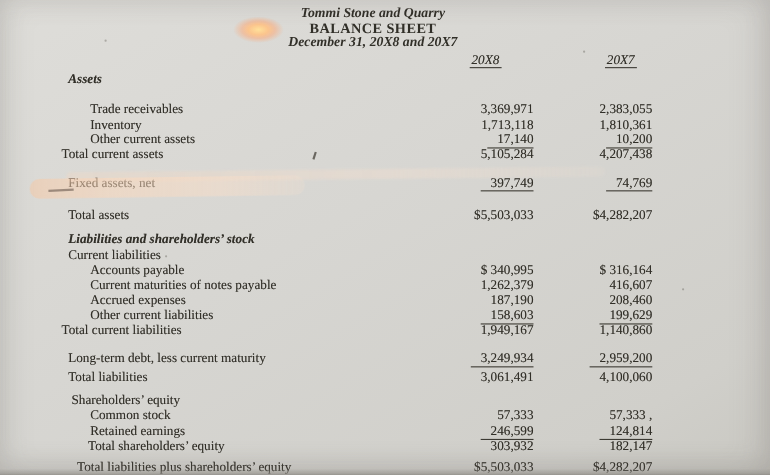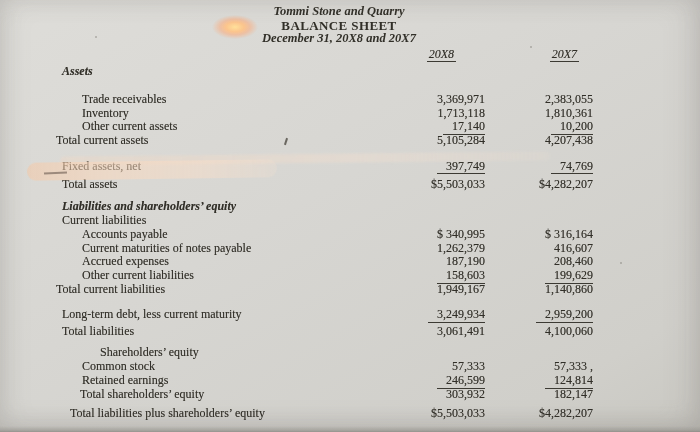--- a/index.html
+++ b/index.html
@@ -19,26 +19,26 @@
   .lbl{flex:1;padding-left:62px;white-space:nowrap;}
   .c1{width:100px;text-align:right;white-space:nowrap;}
   .c2{width:108px;text-align:right;white-space:nowrap;}
   .val{display:inline-block;}
   .u .val{border-bottom:1.2px solid #3c3a33;padding-left:9px;}
   .sec .lbl{font-weight:bold;font-style:italic;}
   .item .lbl{padding-left:82px;}
   .tot .lbl{padding-left:56px;}
   .tot2 .lbl{padding-left:80px;}
   .tot3 .lbl{padding-left:70px;}
-  .se .lbl{padding-left:100px;}
+  .se .lbl{padding-left:65px;}
   .colhead{margin-top:2px;font-style:italic;}
   .colhead .c1 .val,.colhead .c2 .val{border-bottom:1.2px solid #3c3a33;padding:0 2px;}
   .colhead .c1{padding-right:15px;}
   .colhead .c2{padding-right:14px;}
-  .g2{margin-top:2.5px;} .g3{margin-top:5px;} .g4{margin-top:4px;flex-direction:column;}
+  .g2{margin-top:2.5px;} .g3{margin-top:16px;} .g4{margin-top:4px;flex-direction:column;}
   .g8{margin-top:8px;} .g11{margin-top:11.5px;} .g5{margin-top:5.5px;}
   
   .artifact{position:absolute;pointer-events:none;}
   .glare{left:212px;top:15px;width:46px;height:24px;border-radius:50%;
     background:radial-gradient(closest-side,#ffe09a 0%,#fbc48d 40%,rgba(246,178,137,.65) 65%,rgba(246,178,137,0) 100%);
     filter:blur(.6px);}
   .streak{left:27px;top:161px;width:250px;height:18px;border-radius:9px;
     background:linear-gradient(90deg,rgba(247,199,162,.50) 0%,rgba(250,216,188,.55) 30%,rgba(251,222,199,.45) 70%,rgba(251,226,205,.18) 100%);
     filter:blur(.7px);transform:rotate(-.8deg);}
   .streak2{left:60px;top:154px;width:490px;height:9px;border-radius:5px;
@@ -110,21 +110,21 @@
     <div class="c2 u"><span class="val">74,769</span></div>
   </div>
 
   <div class="r g3">
     <div class="lbl">Total assets</div>
     <div class="c1"><span class="val">$5,503,033</span></div>
     <div class="c2"><span class="val">$4,282,207</span></div>
   </div>
 
   <div class="r sec g8">
-    <div class="lbl">Liabilities and shareholders’ equity</div>
+    <div class="lbl">Liabilities and shareholders’ stock</div>
     <div class="c1"></div>
       <div class="c2"></div>
   </div>
 
   <div class="r">
     <div class="lbl">Current liabilities</div>
     <div class="c1"></div>
       <div class="c2"></div>
   </div>
 

